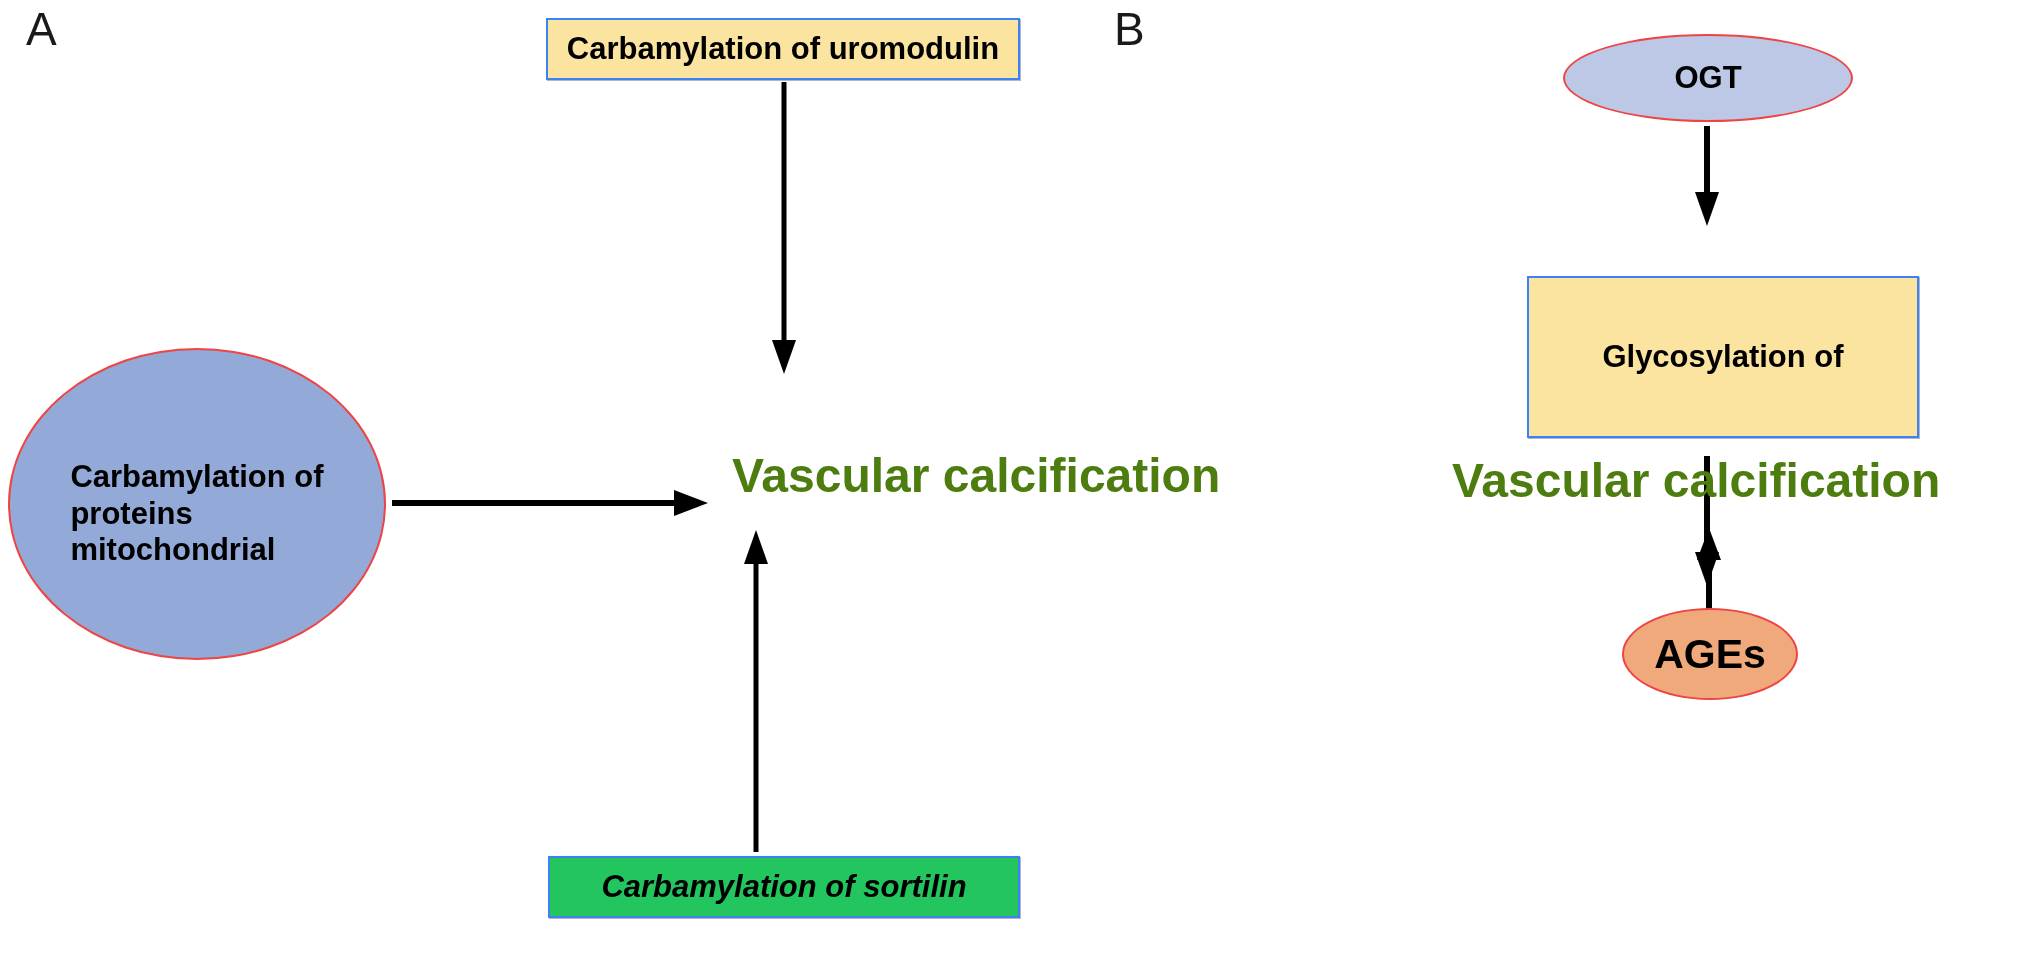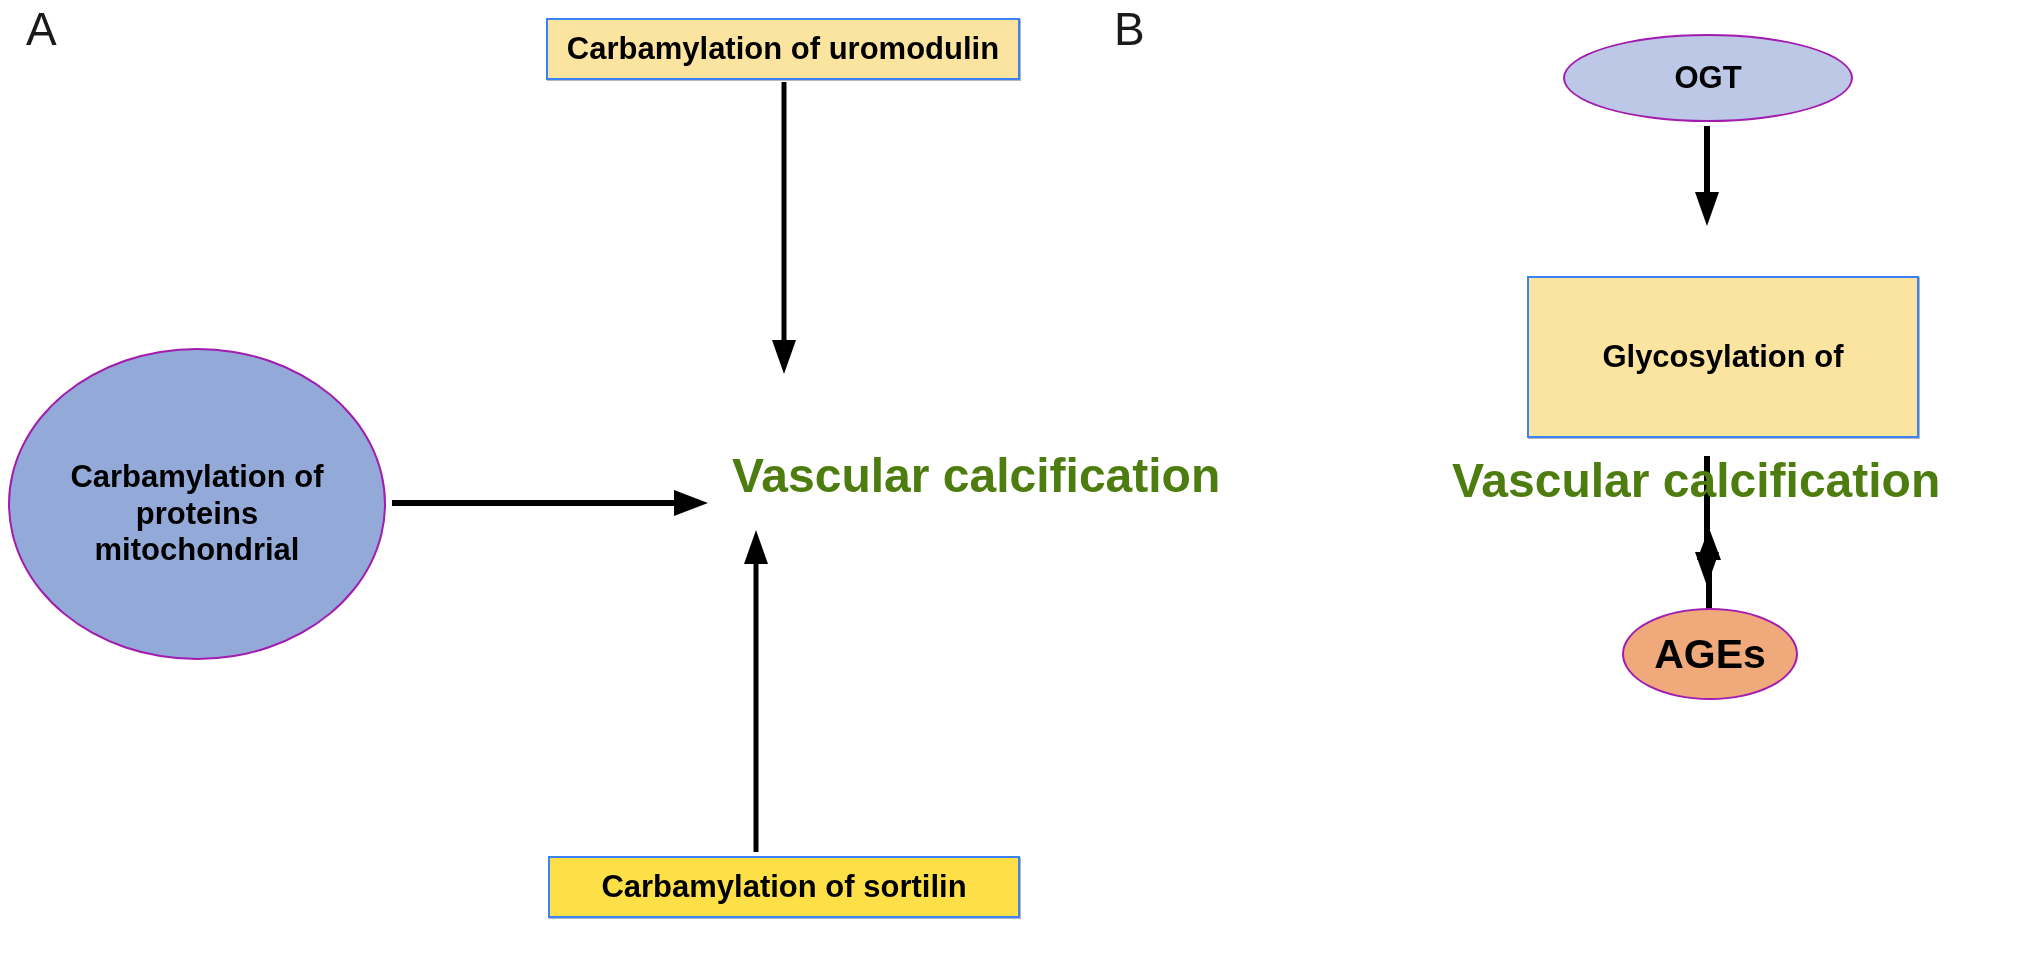--- a/index.html
+++ b/index.html
@@ -35,31 +35,30 @@
     align-items: center;
     justify-content: center;
     text-align: center;
     font-family: "Liberation Sans", sans-serif;
     font-weight: bold;
     color: #000000;
     line-height: 1.12;
     box-shadow: 1px 1px 0 rgba(120,120,140,0.55);
   }
   .box-yellow { background: #fbe3a0; }
-  .box-green  { background: #fde047; }
+  .box-green  { background: #22c55e; font-style: italic; }
 
   .node-ellipse {
     position: absolute;
     box-sizing: border-box;
-    border: 2px solid #a21caf;
+    border: 2px solid #ef4444;
     border-radius: 50%;
     display: flex;
     align-items: center;
     justify-content: center;
-    text-align: center;
     font-family: "Liberation Sans", sans-serif;
     font-weight: bold;
     color: #000000;
     line-height: 1.18;
   }
   .ellipse-blue   { background: #93a9d8; }
   .ellipse-lblue  { background: #bcc8e6; }
   .ellipse-orange { background: #f0a97a; }
 
   .outcome-text {

